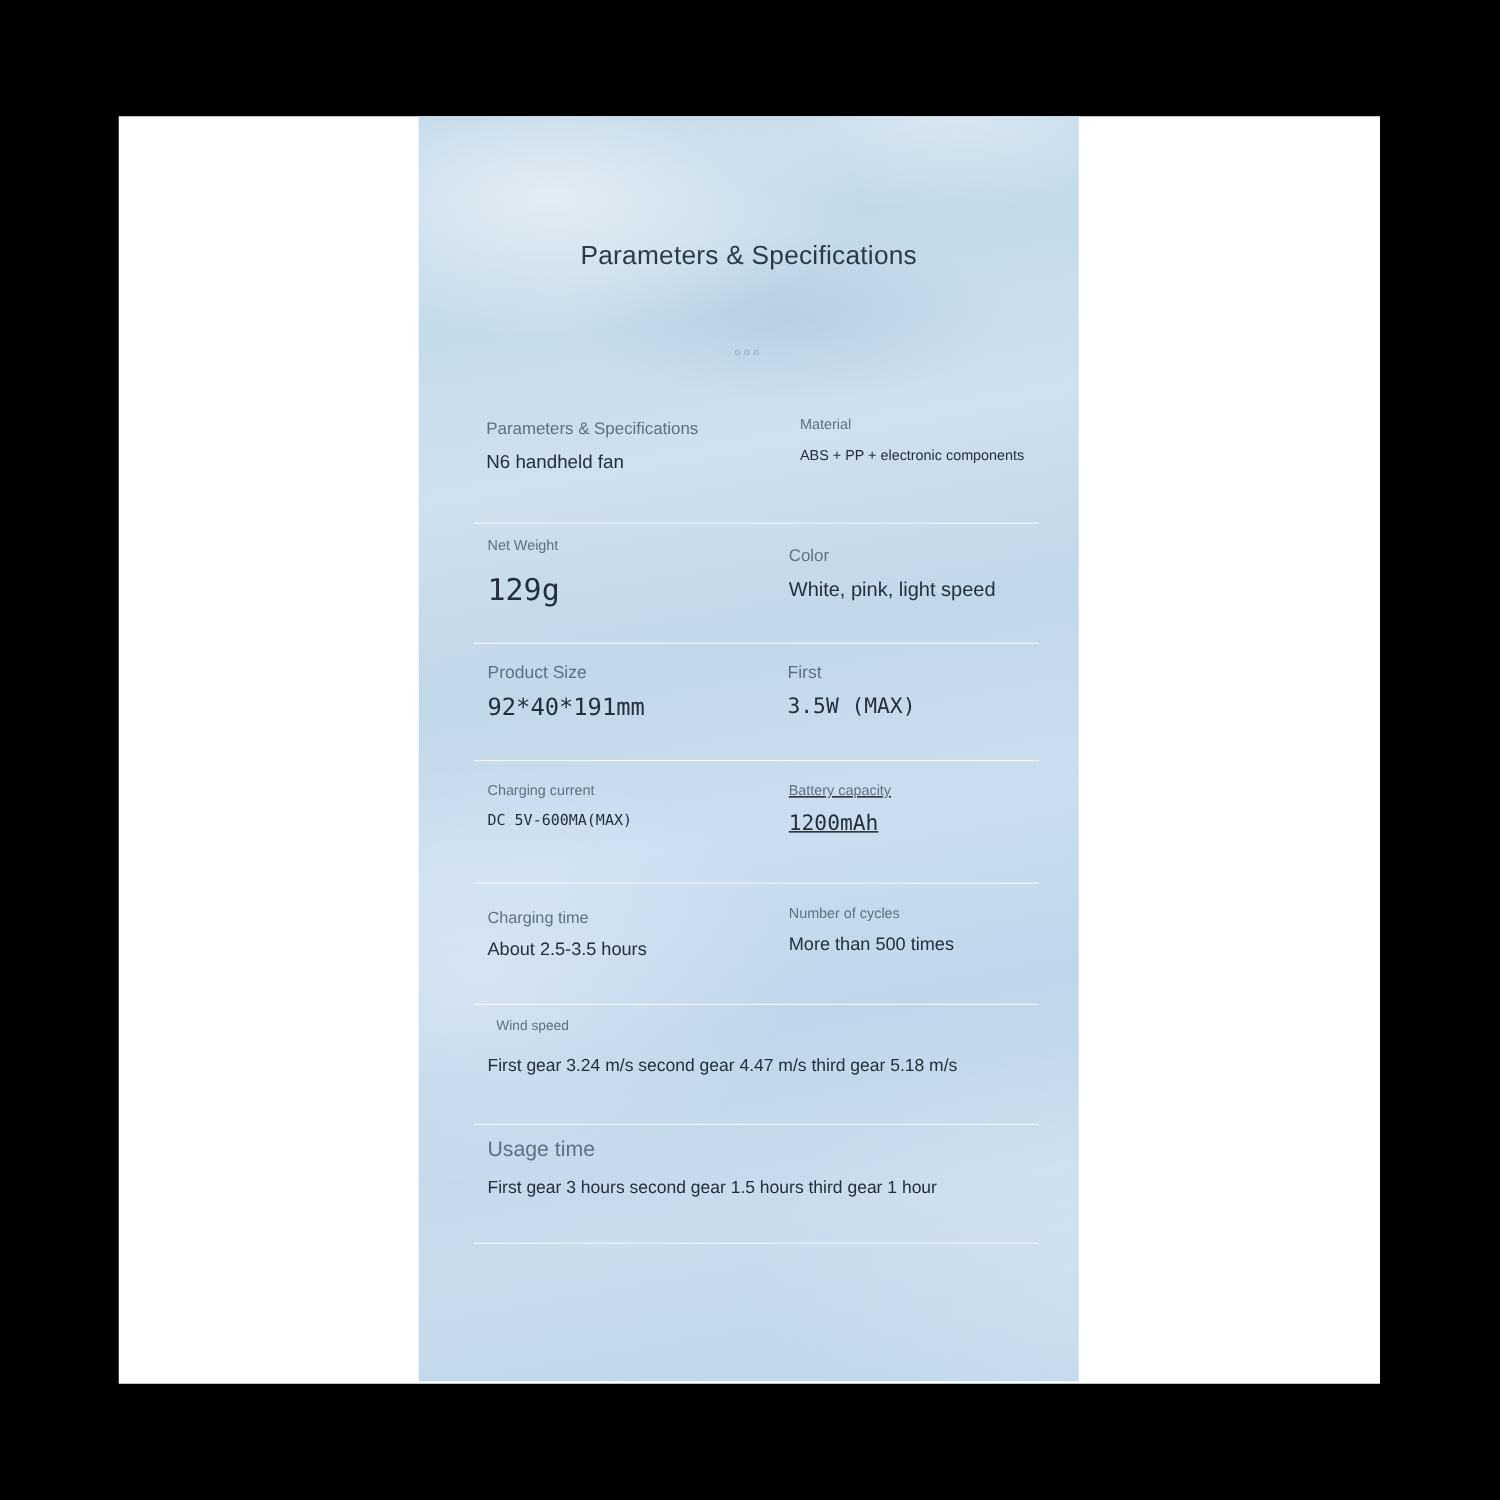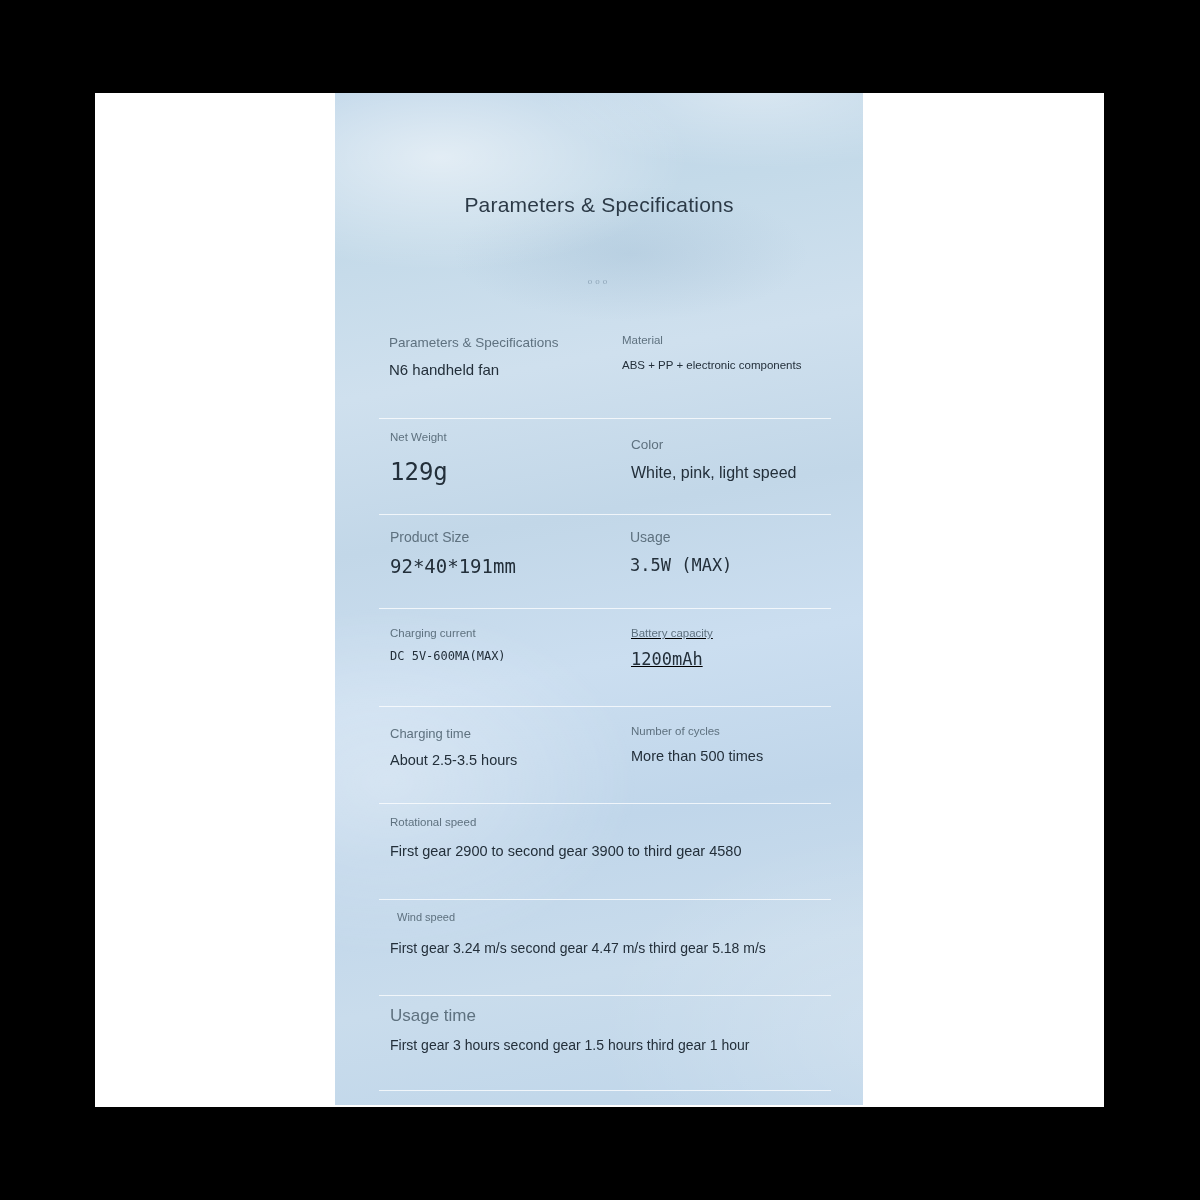--- a/index.html
+++ b/index.html
@@ -119,21 +119,21 @@
   }
 
   .val {
     color: #232f3a;
     display: block;
   }
 
   
   .r1 { height: 97px; }
   .r1 .c-left  { left: 10px;  top: 14px; }
-  .r1 .c-right { left: 243px; top: 13px; }
+  .r1 .c-right { left: 261px; top: 13px; }
   .r1 .c-left .lbl  { font-size: 13.5px; }
   .r1 .c-left .val  { font-size: 15px; margin-top: 11px; }
   .r1 .c-right .lbl { font-size: 11.5px; }
   .r1 .c-right .val { font-size: 11.5px; margin-top: 13px; }
 
   .r2 { height: 95px; }
   .r2 .c-left  { left: 11px;  top: 12px; }
   .r2 .c-right { left: 252px; top: 18px; }
   .r2 .c-left .lbl  { font-size: 11.5px; }
   .r2 .c-left .val  { font-size: 24px; font-family: "DejaVu Sans Mono", monospace; margin-top: 15px; }
@@ -215,21 +215,21 @@
             <span class="val">White, pink, light speed</span>
           </div>
         </div>
 
         <div class="row r3">
           <div class="cell c-left">
             <span class="lbl">Product Size</span>
             <span class="val">92*40*191mm</span>
           </div>
           <div class="cell c-right">
-            <span class="lbl">Usage</span>
+            <span class="lbl">First</span>
             <span class="val">3.5W (MAX)</span>
           </div>
         </div>
 
         <div class="row r4">
           <div class="cell c-left">
             <span class="lbl">Charging current</span>
             <span class="val">DC 5V-600MA(MAX)</span>
           </div>
           <div class="cell c-right">
@@ -242,26 +242,20 @@
           <div class="cell c-left">
             <span class="lbl">Charging time</span>
             <span class="val">About 2.5-3.5 hours</span>
           </div>
           <div class="cell c-right">
             <span class="lbl">Number of cycles</span>
             <span class="val">More than 500 times</span>
           </div>
         </div>
 
-        <div class="row r6">
-          <div class="cell c-wide">
-            <span class="lbl">Rotational speed</span>
-            <span class="val">First gear 2900 to second gear 3900 to third gear 4580</span>
-          </div>
-        </div>
 
         <div class="row r7">
           <div class="cell c-wide">
             <span class="lbl">Wind speed</span>
             <span class="val">First gear 3.24 m/s second gear 4.47 m/s third gear 5.18 m/s</span>
           </div>
         </div>
 
         <div class="row r8">
           <div class="cell c-wide">

